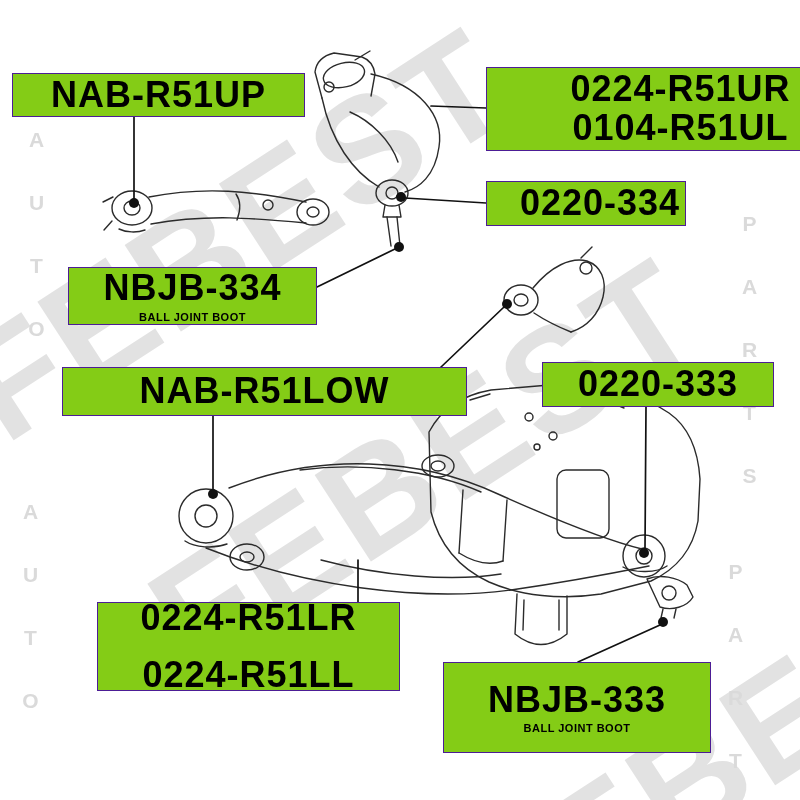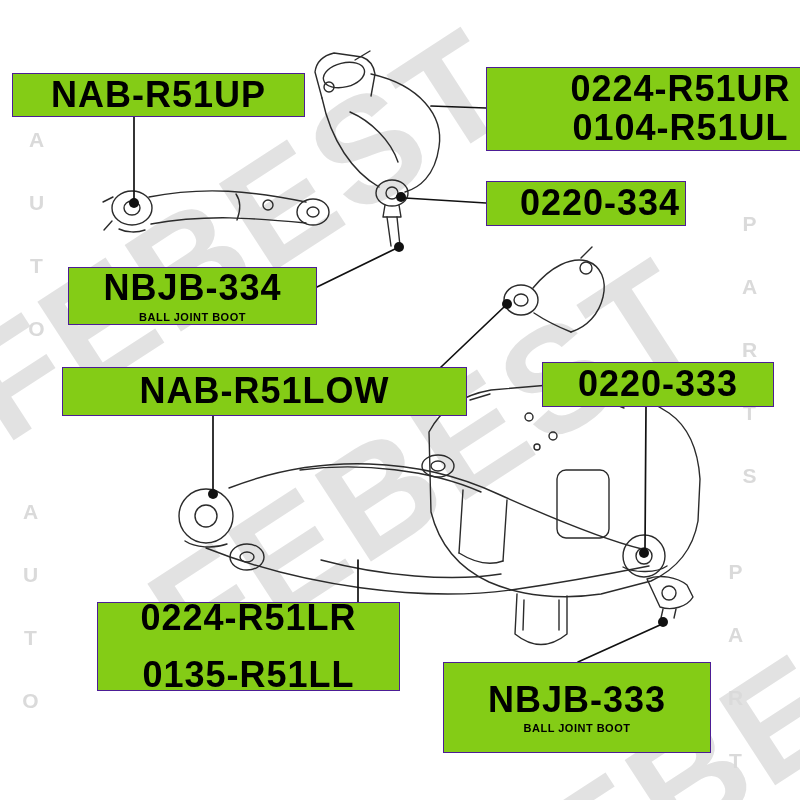--- a/index.html
+++ b/index.html
@@ -137,21 +137,21 @@
   <div class="label-box" style="left:62px;top:367px;width:405px;height:49px;">
     <span class="part-no">NAB-R51LOW</span>
   </div>
 
   <div class="label-box" style="left:542px;top:362px;width:232px;height:45px;">
     <span class="part-no">0220-333</span>
   </div>
 
   <div class="label-box" style="left:97px;top:602px;width:303px;height:89px;gap:18px;">
     <span class="part-no">0224-R51LR</span>
-    <span class="part-no">0135-R51LL</span>
+    <span class="part-no">0224-R51LL</span>
   </div>
 
   <div class="label-box" style="left:443px;top:662px;width:268px;height:91px;">
     <span class="part-no">NBJB-333</span>
     <span class="part-sub">BALL JOINT BOOT</span>
   </div>
 
 </div>
 
 </body></html>

